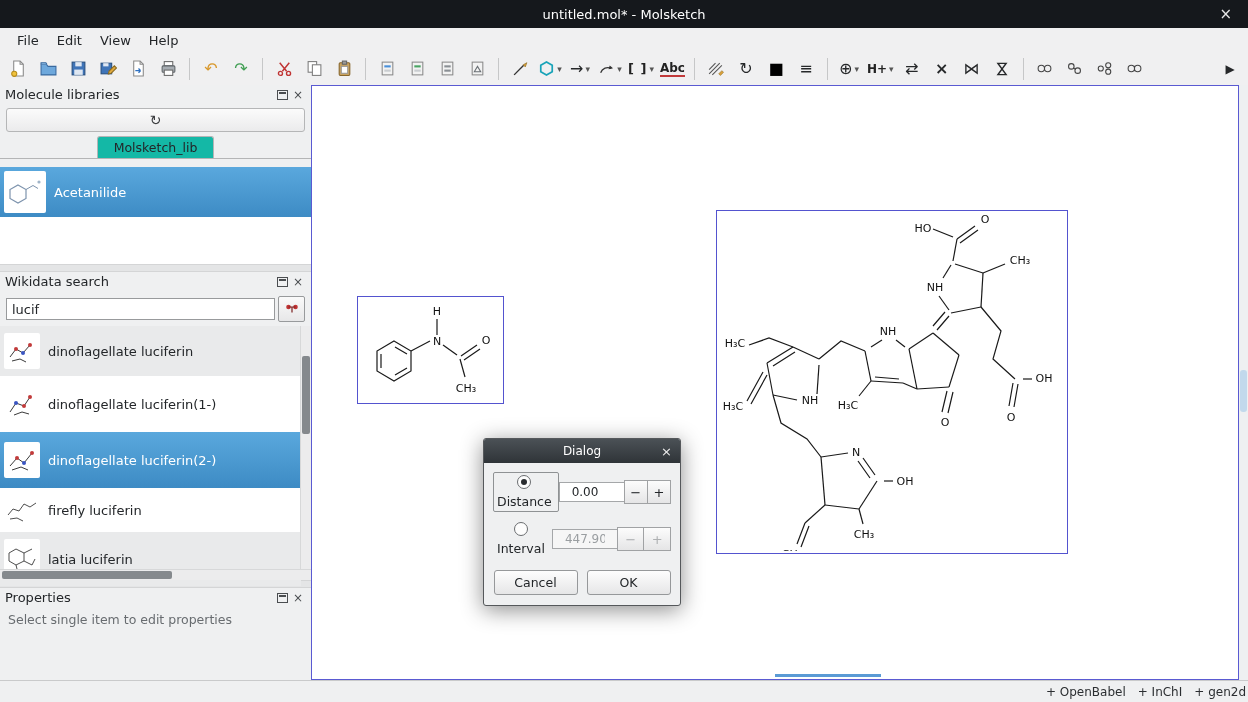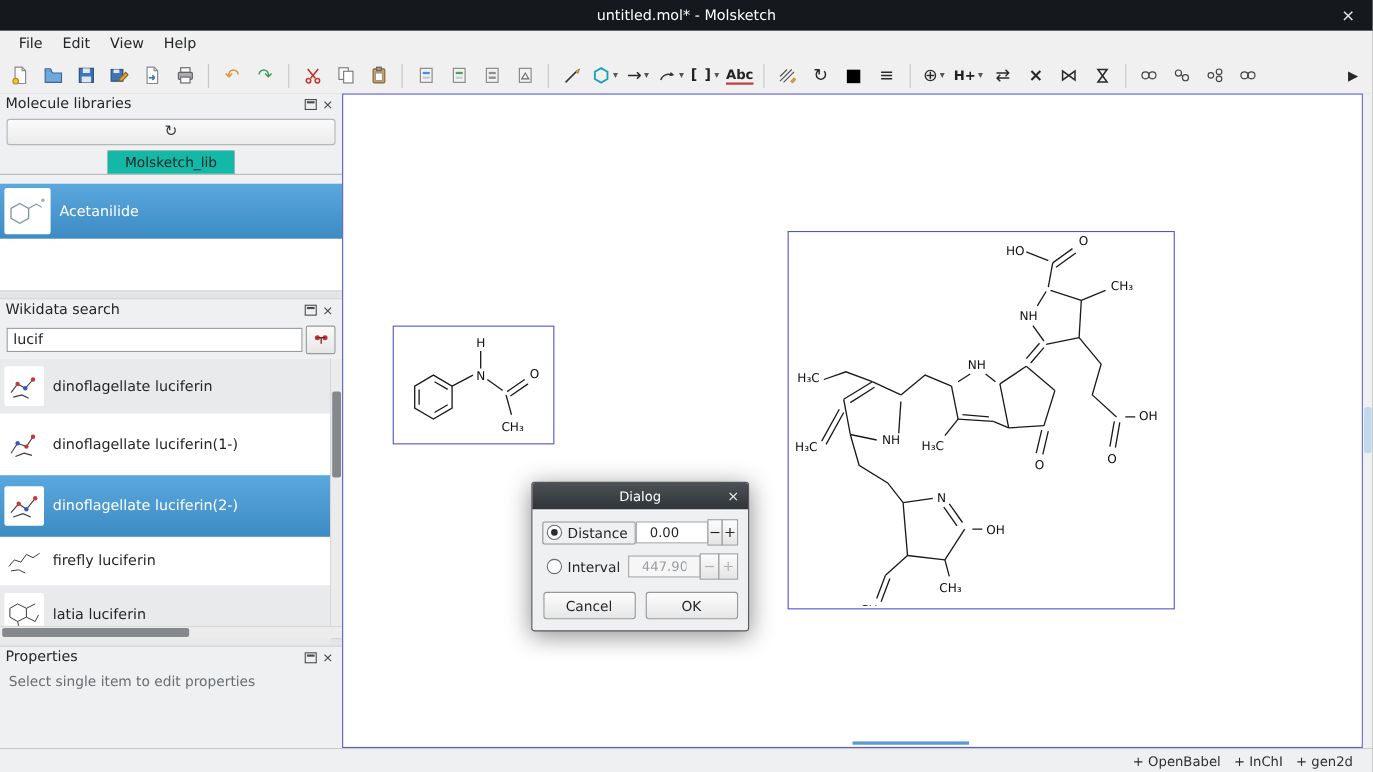--- a/index.html
+++ b/index.html
@@ -75,42 +75,42 @@
   .mol-text{font-family:"DejaVu Sans",sans-serif;font-size:11px;fill:#111;text-anchor:middle;}
   
   .dialog{position:absolute;left:171px;top:352px;width:196px;background:#eff0f1;
           border:1px solid #55585b;border-radius:3px;box-shadow:0 4px 22px rgba(0,0,0,.45);}
   .dialog-title{height:24px;background:linear-gradient(#4b5156,#2f3438);color:#fff;font-size:12px;
           display:flex;align-items:center;justify-content:center;position:relative;border-radius:2px 2px 0 0;}
   .dialog-title .dclose{position:absolute;right:8px;top:0;height:24px;display:flex;align-items:center;
           font-size:13px;color:#eee;}
   .dialog-body{padding:9px 9px 10px 9px;}
   .drow{display:flex;align-items:center;margin-bottom:7px;}
-  .radio-box{display:flex;align-items:center;gap:5px;padding:2px 6px 2px 3px;border-radius:2px;}
+  .radio-box{display:flex;align-items:center;gap:5px;padding:2px 6px 2px 3px;border-radius:2px;flex-direction:column;}
   .radio-box.focused{border:1px solid #8f9294;}
   .radio-box.plain{border:1px solid transparent;}
   .radio{width:12px;height:12px;border:1px solid #6a6d70;border-radius:50%;background:#fdfdfd;
          display:flex;align-items:center;justify-content:center;flex:none;}
   .radio.checked:after{content:"";width:6px;height:6px;border-radius:50%;background:#2a2d30;}
   .dlabel{font-size:12.5px;}
   .dspacer{flex:1;}
   .spin-value{width:66px;height:20px;border:1px solid #a5a7a9;background:#fff;font-size:12px;
          font-family:inherit;padding:0 12px;color:#232629;box-sizing:border-box;}
   .spin-value.disabled{color:#9a9ea1;background:#f6f6f6;}
   .spin-btn{width:26px;height:22px;border:1px solid #a0a2a4;margin-left:-1px;font-size:13px;
          background:linear-gradient(#fcfcfc,#e5e5e6);display:flex;align-items:center;justify-content:center;}
   .spin-btn.disabled{color:#aeb0b2;}
   .dbtns{display:flex;justify-content:center;gap:9px;margin-top:11px;}
   .dbtn{min-width:58px;height:23px;padding:0 12px;border:1px solid #96989a;border-radius:3px;
         background:linear-gradient(#fdfdfd,#e6e6e7);display:flex;align-items:center;justify-content:center;
         font-size:12.5px;}
   
   .statusbar{position:absolute;left:0;top:680px;right:0;height:22px;background:#eff0f1;
         border-top:1px solid #c9cacb;display:flex;align-items:center;justify-content:flex-end;
-        gap:12px;padding-right:18px;font-size:12px;color:#2b2e31;}
+        gap:12px;padding-right:2px;font-size:12px;color:#2b2e31;}
 </style>
 </head>
 <body>
 
 <div id="app">
 
   <div class="titlebar">
     <span>untitled.mol* - Molsketch</span>
     <span class="close">×</span>
   </div>

